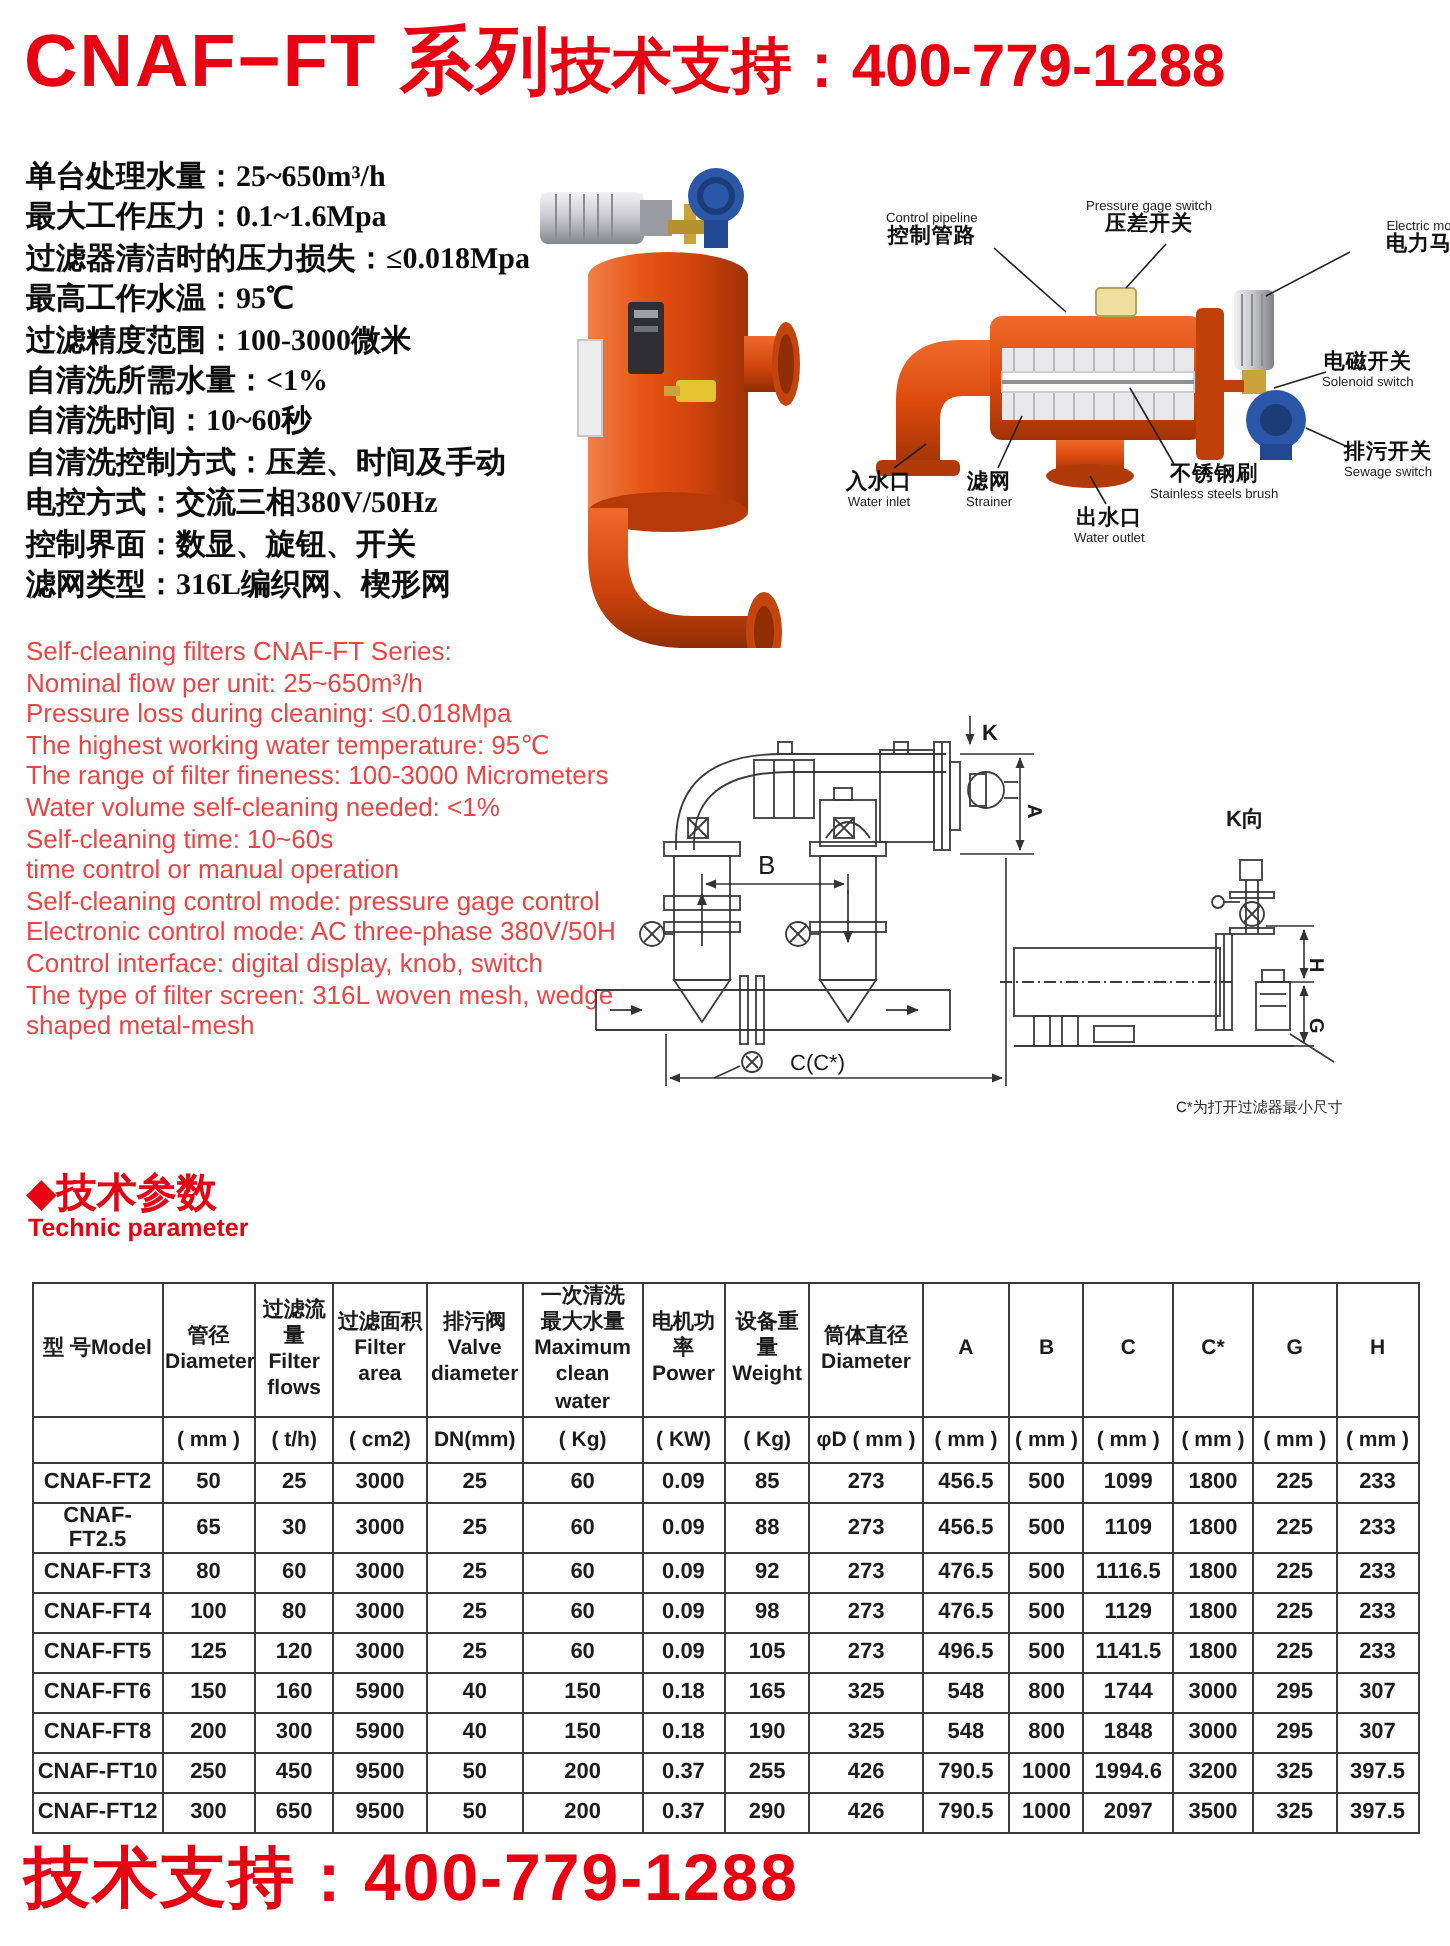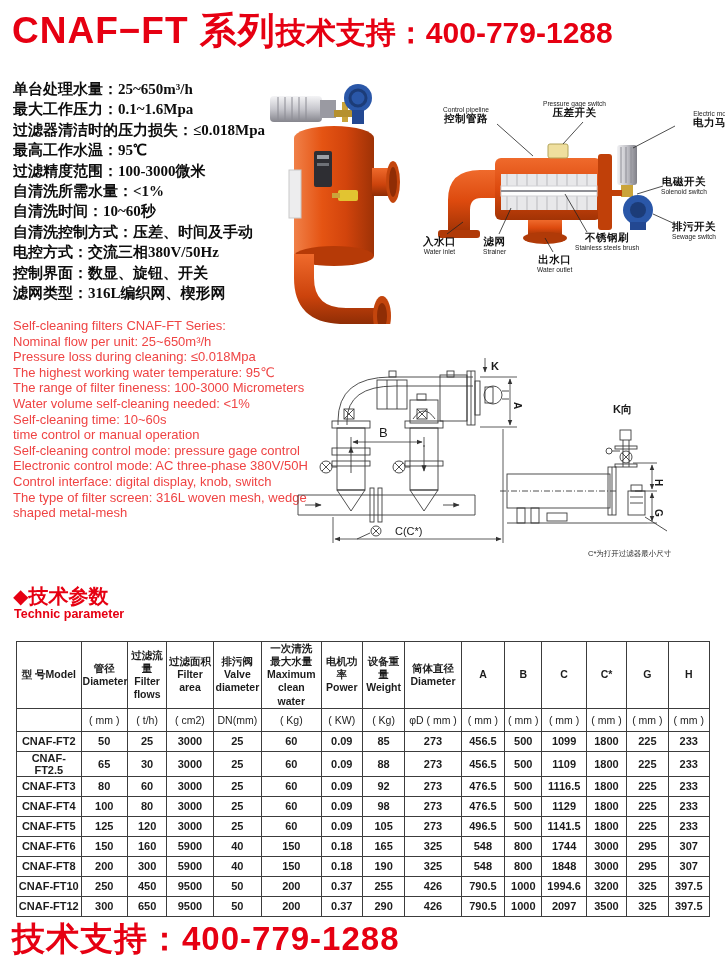--- a/index.html
+++ b/index.html
@@ -21,21 +21,21 @@
   .dlabel .cn{display:block;font-size:10.5px;font-weight:700;letter-spacing:0.5px;}
   
   #secT{left:13px;top:583px;font-size:20px;font-weight:800;color:var(--red);}
   #secS{left:14px;top:607px;font-size:12.5px;font-weight:600;color:var(--red);}
   
   #tblWrap{left:16px;top:641px;width:696px;}
   table.params{border-collapse:collapse;table-layout:fixed;width:694px;}
   table.params th,table.params td{border:1px solid #3c3c3c;text-align:center;vertical-align:middle;
       padding:0 1px;color:#1c1c1c;overflow:hidden;}
   table.params thead tr.hrow th{height:60px;font-size:10.5px;font-weight:600;line-height:1.25;}
-  table.params thead tr.urow td{height:22px;font-size:10.5px;font-weight:400;}
+  table.params thead tr.urow td{height:22px;font-size:10.5px;font-weight:700;}
   table.params tbody td{height:19px;font-size:11px;font-weight:600;}
   
   #ftr{left:12px;top:917px;font-size:33px;font-weight:900;color:var(--red);letter-spacing:1px;}
   :root{--red:#e60012;}
 </style>
 </head>
 <body>
 
 <div id="hdr" class="abs">
   <span class="t1">CNAF−FT 系列</span><span class="t2">技术支持：400-779-1288</span>

